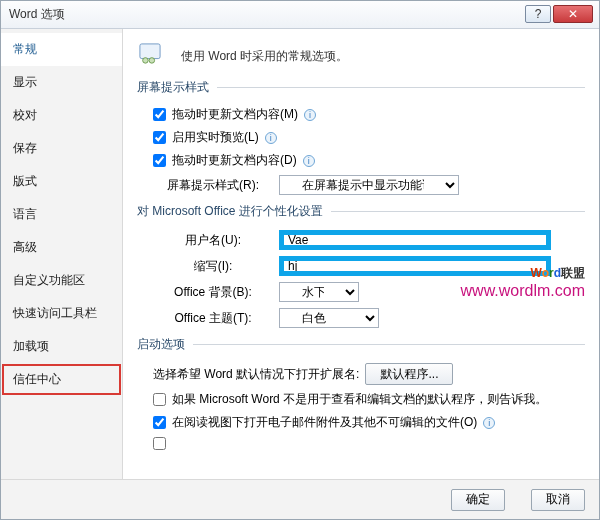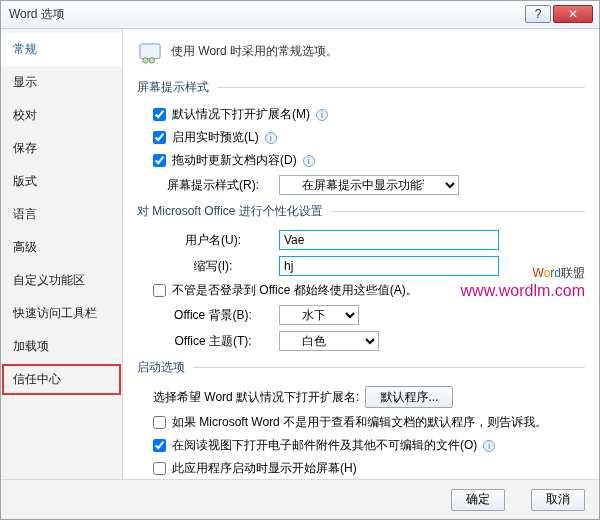--- a/index.html
+++ b/index.html
@@ -9,37 +9,37 @@
 .titlebar .title{color:#333}
 .winbtns{position:absolute;right:6px;top:4px;display:flex;gap:2px}
 .winbtn{width:26px;height:18px;border:1px solid #7a8aa0;background:linear-gradient(#f7fbff,#dce7f3);border-radius:2px;display:flex;align-items:center;justify-content:center;font-size:10px;color:#333}
 .winbtn.close{width:40px;background:linear-gradient(#e67072,#c83a3c);color:#fff;border-color:#8e2b2d}
 .body{flex:1;display:flex;min-height:0}
 .sidebar{width:122px;background:#f3f3f3;border-right:1px solid #d9d9d9;padding-top:4px}
 .navitem{padding:7px 12px;color:#1a1a1a;cursor:pointer;border-top:1px solid transparent;border-bottom:1px solid transparent}
 .navitem.selected{background:#fff;color:#2a6496}
 .navitem.highlight{outline:2px solid #d83a34;outline-offset:-3px;color:#1a1a1a}
 .content{flex:1;overflow-y:auto;padding:8px 14px 8px 14px;position:relative}
-.hdr{display:flex;align-items:flex-start;gap:10px;margin:6px 0 14px 2px}
+.hdr{display:flex;align-items:flex-end;gap:20px;margin:6px 0 14px 2px}
 .hdr-icon{width:22px;height:22px}
 .hdr-text{color:#333}
 .section-title{color:#2a4a6a;margin:8px 0 10px 0;display:flex;align-items:center;gap:8px}
 .section-title::after{content:"";flex:1;height:1px;background:#d0d6dd}
 .row{display:flex;align-items:center;margin:6px 0 6px 16px;gap:6px}
 .row input[type=checkbox]{width:13px;height:13px}
 .info{width:12px;height:12px;border:1px solid #6fa6d6;border-radius:50%;display:inline-flex;align-items:center;justify-content:center;font-size:9px;color:#3a7dbf;background:#eaf3fb}
 .lbl{white-space:nowrap}
 .formrow{display:flex;align-items:center;margin:6px 0 6px 16px;gap:6px}
 .formrow .flabel{width:120px;text-align:center}
-.formrow input[type=text]{border:1px solid #0ea5e9;height:20px;padding:0 4px;width:220px}
+.formrow input[type=text]{border:5px solid #0ea5e9;height:20px;padding:0 4px;width:272px}
 select{border:1px solid #a6b0bd;height:20px;padding:0 18px;background:#fff}
 .btn{border:1px solid #9aa6b2;background:linear-gradient(#fdfdfd,#e9edf2);height:22px;padding:0 14px;border-radius:2px;cursor:pointer}
 .footer{height:40px;border-top:1px solid #d9d9d9;display:flex;justify-content:flex-end;align-items:center;gap:26px;padding:0 14px;background:#f3f3f3}
 .watermark{position:absolute;right:14px;top:232px;text-align:right;pointer-events:none}
-.wm1{font-size:18px;font-weight:normal}
+.wm1{font-size:18px;font-weight:bold}
 .wm1 .a{color:#d83500}.wm1 .b{color:#ff7a1a}.wm1 .c{color:#1a7a1a}.wm1 .d{color:#1a5ed8}.wm1 .e{color:#333}
 .wm2{color:#c8127d;font-size:16px}
 .content::-webkit-scrollbar{width:16px}
 .content::-webkit-scrollbar-track{background:#eef1f5}
 .content::-webkit-scrollbar-thumb{background:#cdd5df;border:1px solid #a8b4c2}
 </style>
 </head>
 <body>
 
 <div class="window">
@@ -76,21 +76,21 @@
             <circle cx="14" cy="19" r="3" fill="#c9e0b8" stroke="#6a994e"></circle>
           </svg>
         <span class="hdr-text">使用 Word 时采用的常规选项。</span>
       </div>
 
       <div class="section-title">
           <span>屏幕提示样式</span>
         </div>
       <div class="row">
           <input type="checkbox" checked="" style="">
-          <span class="lbl">默认情况下打开扩展名(M)</span>
+          <span class="lbl">拖动时更新文档内容(M)</span>
           <span class="info">i</span>
         </div>
       <div class="row">
           <input type="checkbox" checked="" style="">
           <span class="lbl">启用实时预览(L)</span>
           <span class="info">i</span>
         </div>
       <div class="row">
           <input type="checkbox" checked="" style="">
           <span class="lbl">拖动时更新文档内容(D)</span>
@@ -105,24 +105,20 @@
           <span>对 Microsoft Office 进行个性化设置</span>
         </div>
       <div class="formrow">
         <span class="flabel">用户名(U):</span>
         <input type="text" value="Vae" style="">
       </div>
       <div class="formrow">
         <span class="flabel">缩写(I):</span>
         <input type="text" value="hj" style="">
       </div>
-      <div class="row">
-          <input type="checkbox" style="">
-          <span class="lbl">不管是否登录到 Office 都始终使用这些值(A)。</span>
-        </div>
       <div class="formrow">
         <span class="flabel">Office 背景(B):</span>
         <select style="width:80px"><option>水下</option></select>
       </div>
       <div class="formrow">
         <span class="flabel">Office 主题(T):</span>
         <select style="width:100px"><option>白色</option></select>
       </div>
 
       <div class="section-title">
@@ -136,21 +132,20 @@
           <input type="checkbox" style="">
           <span class="lbl">如果 Microsoft Word 不是用于查看和编辑文档的默认程序，则告诉我。</span>
         </div>
       <div class="row">
           <input type="checkbox" checked="" style="">
           <span class="lbl">在阅读视图下打开电子邮件附件及其他不可编辑的文件(O)</span>
           <span class="info">i</span>
         </div>
       <div class="row">
           <input type="checkbox" style="">
-          <span class="lbl">此应用程序启动时显示开始屏幕(H)</span>
         </div>
 
       <div class="watermark">
         <div class="wm1"><span class="a">W</span><span class="b">o</span><span class="c">r</span><span class="d">d</span><span class="e">联盟</span></div>
         <div class="wm2">www.wordlm.com</div>
       </div>
     </div>
   </div>
   <div class="footer">
     <button class="btn">确定</button>

